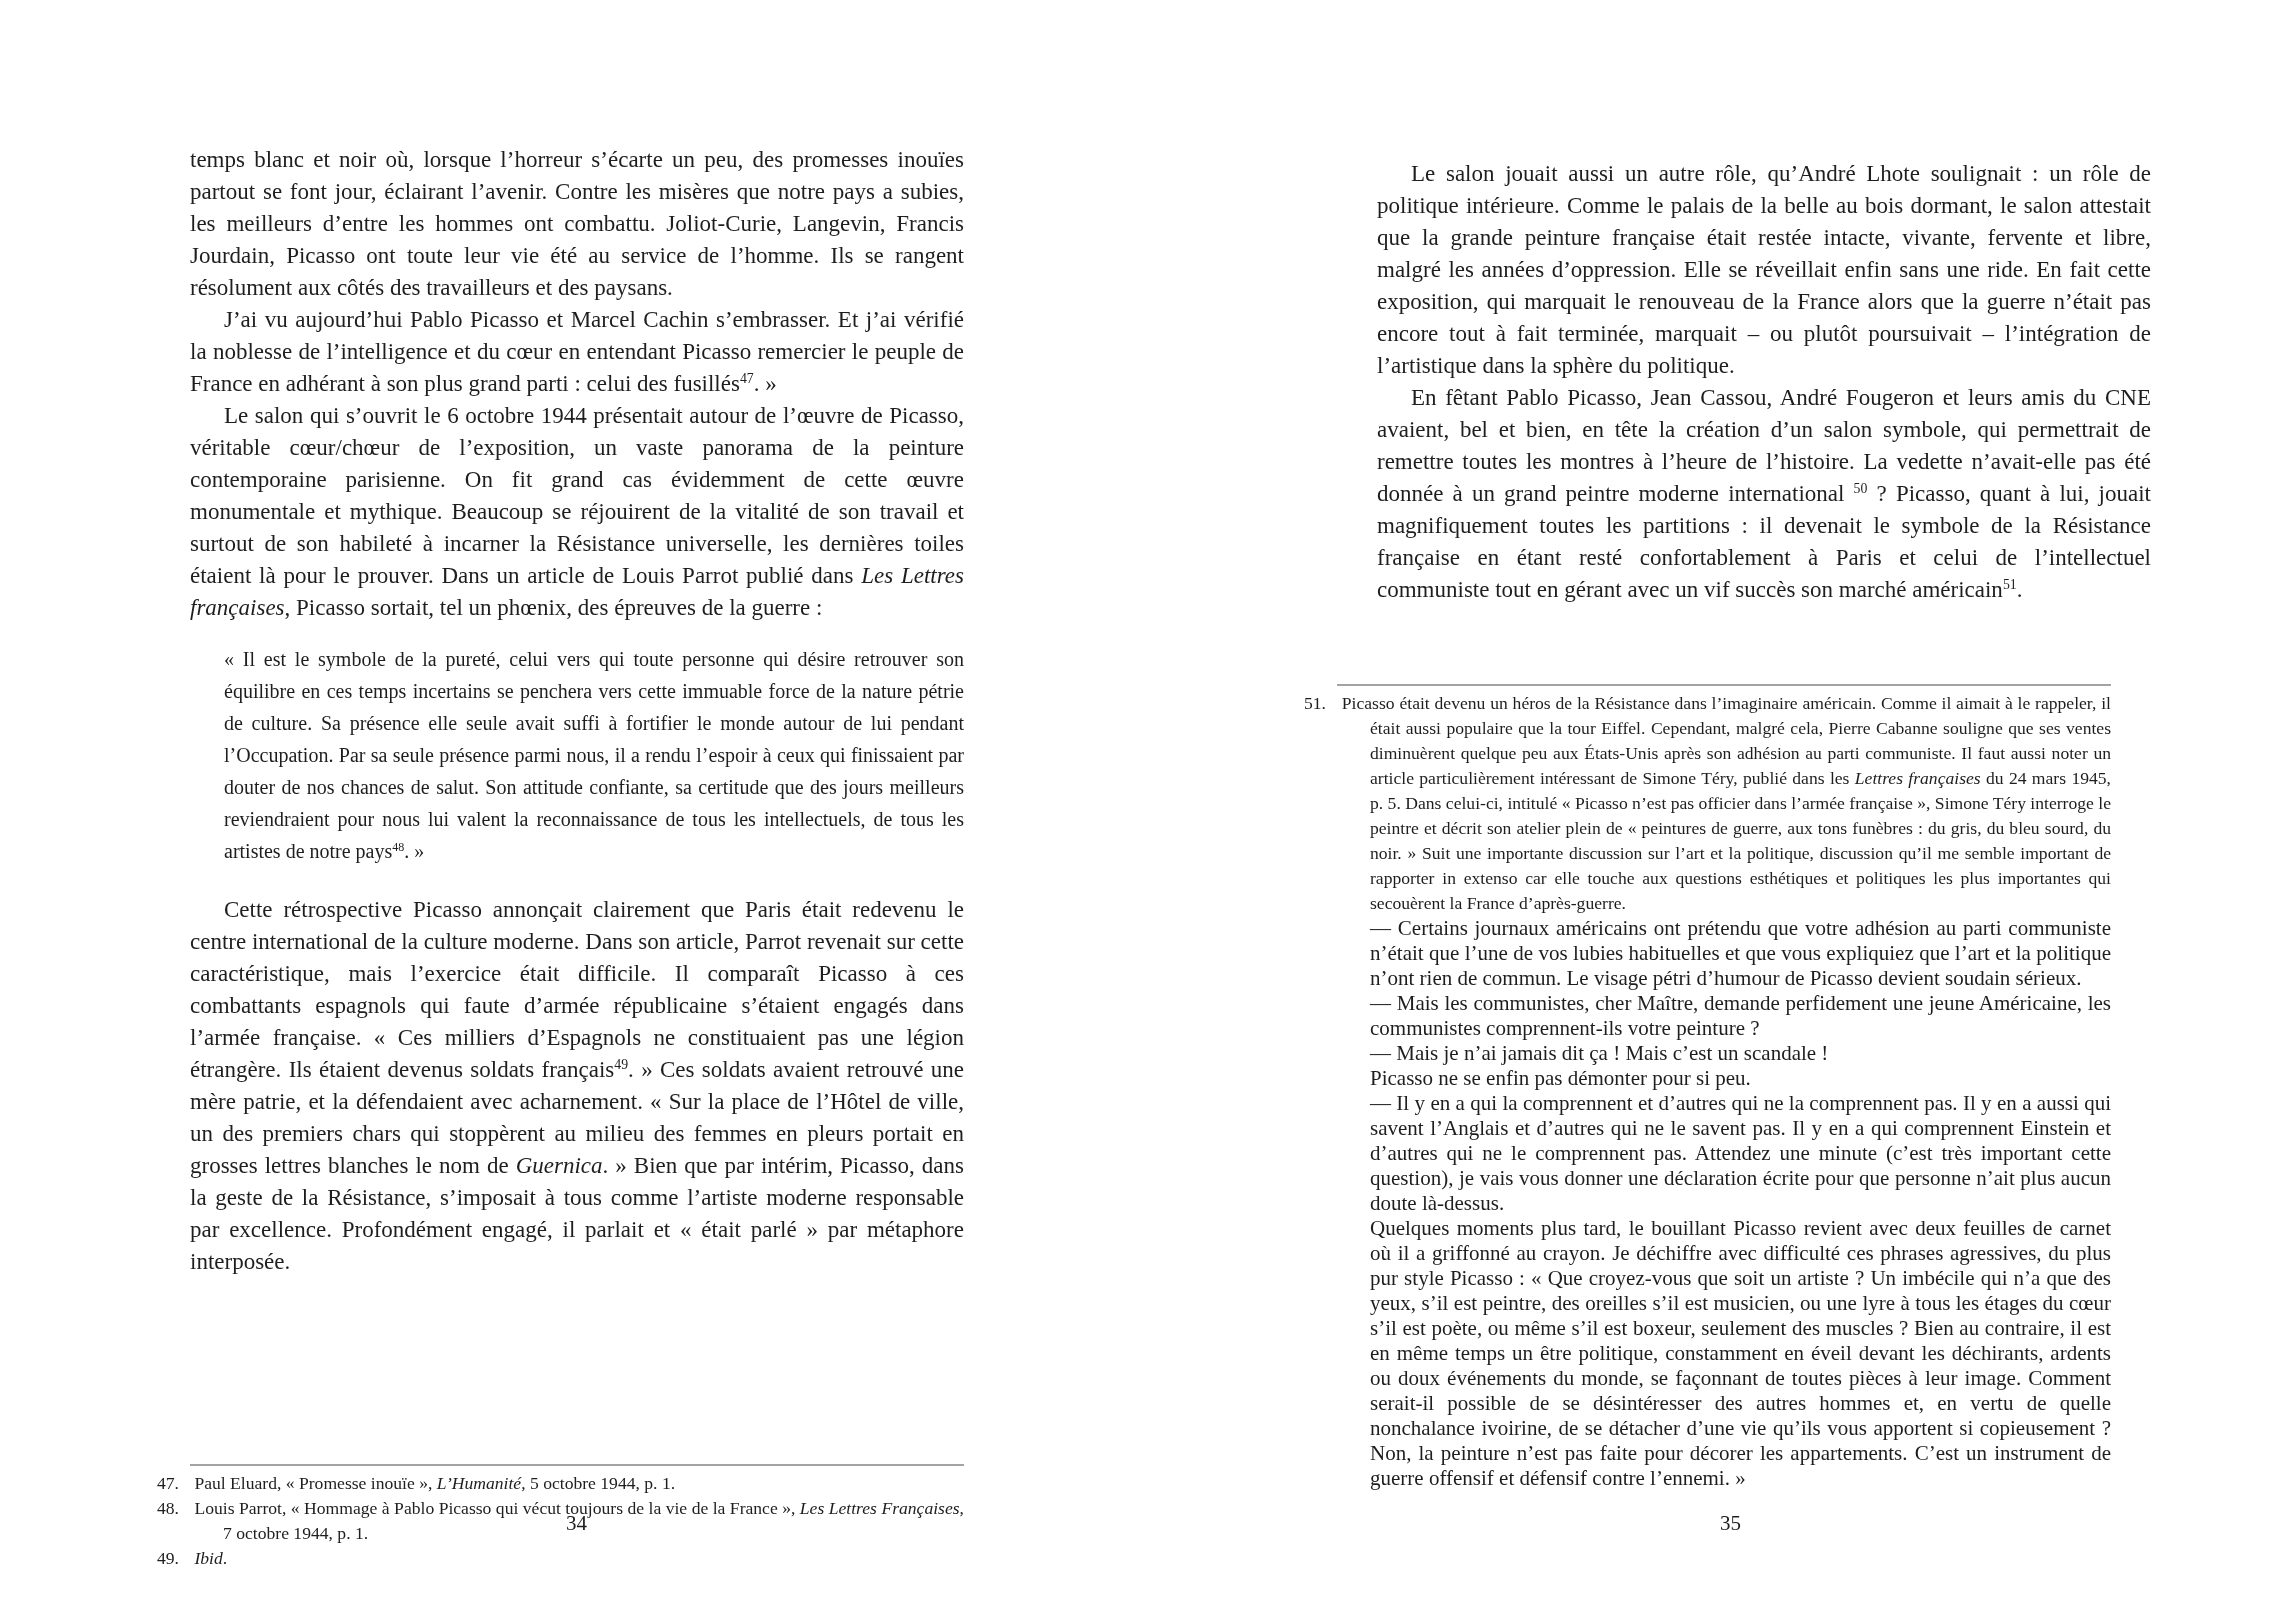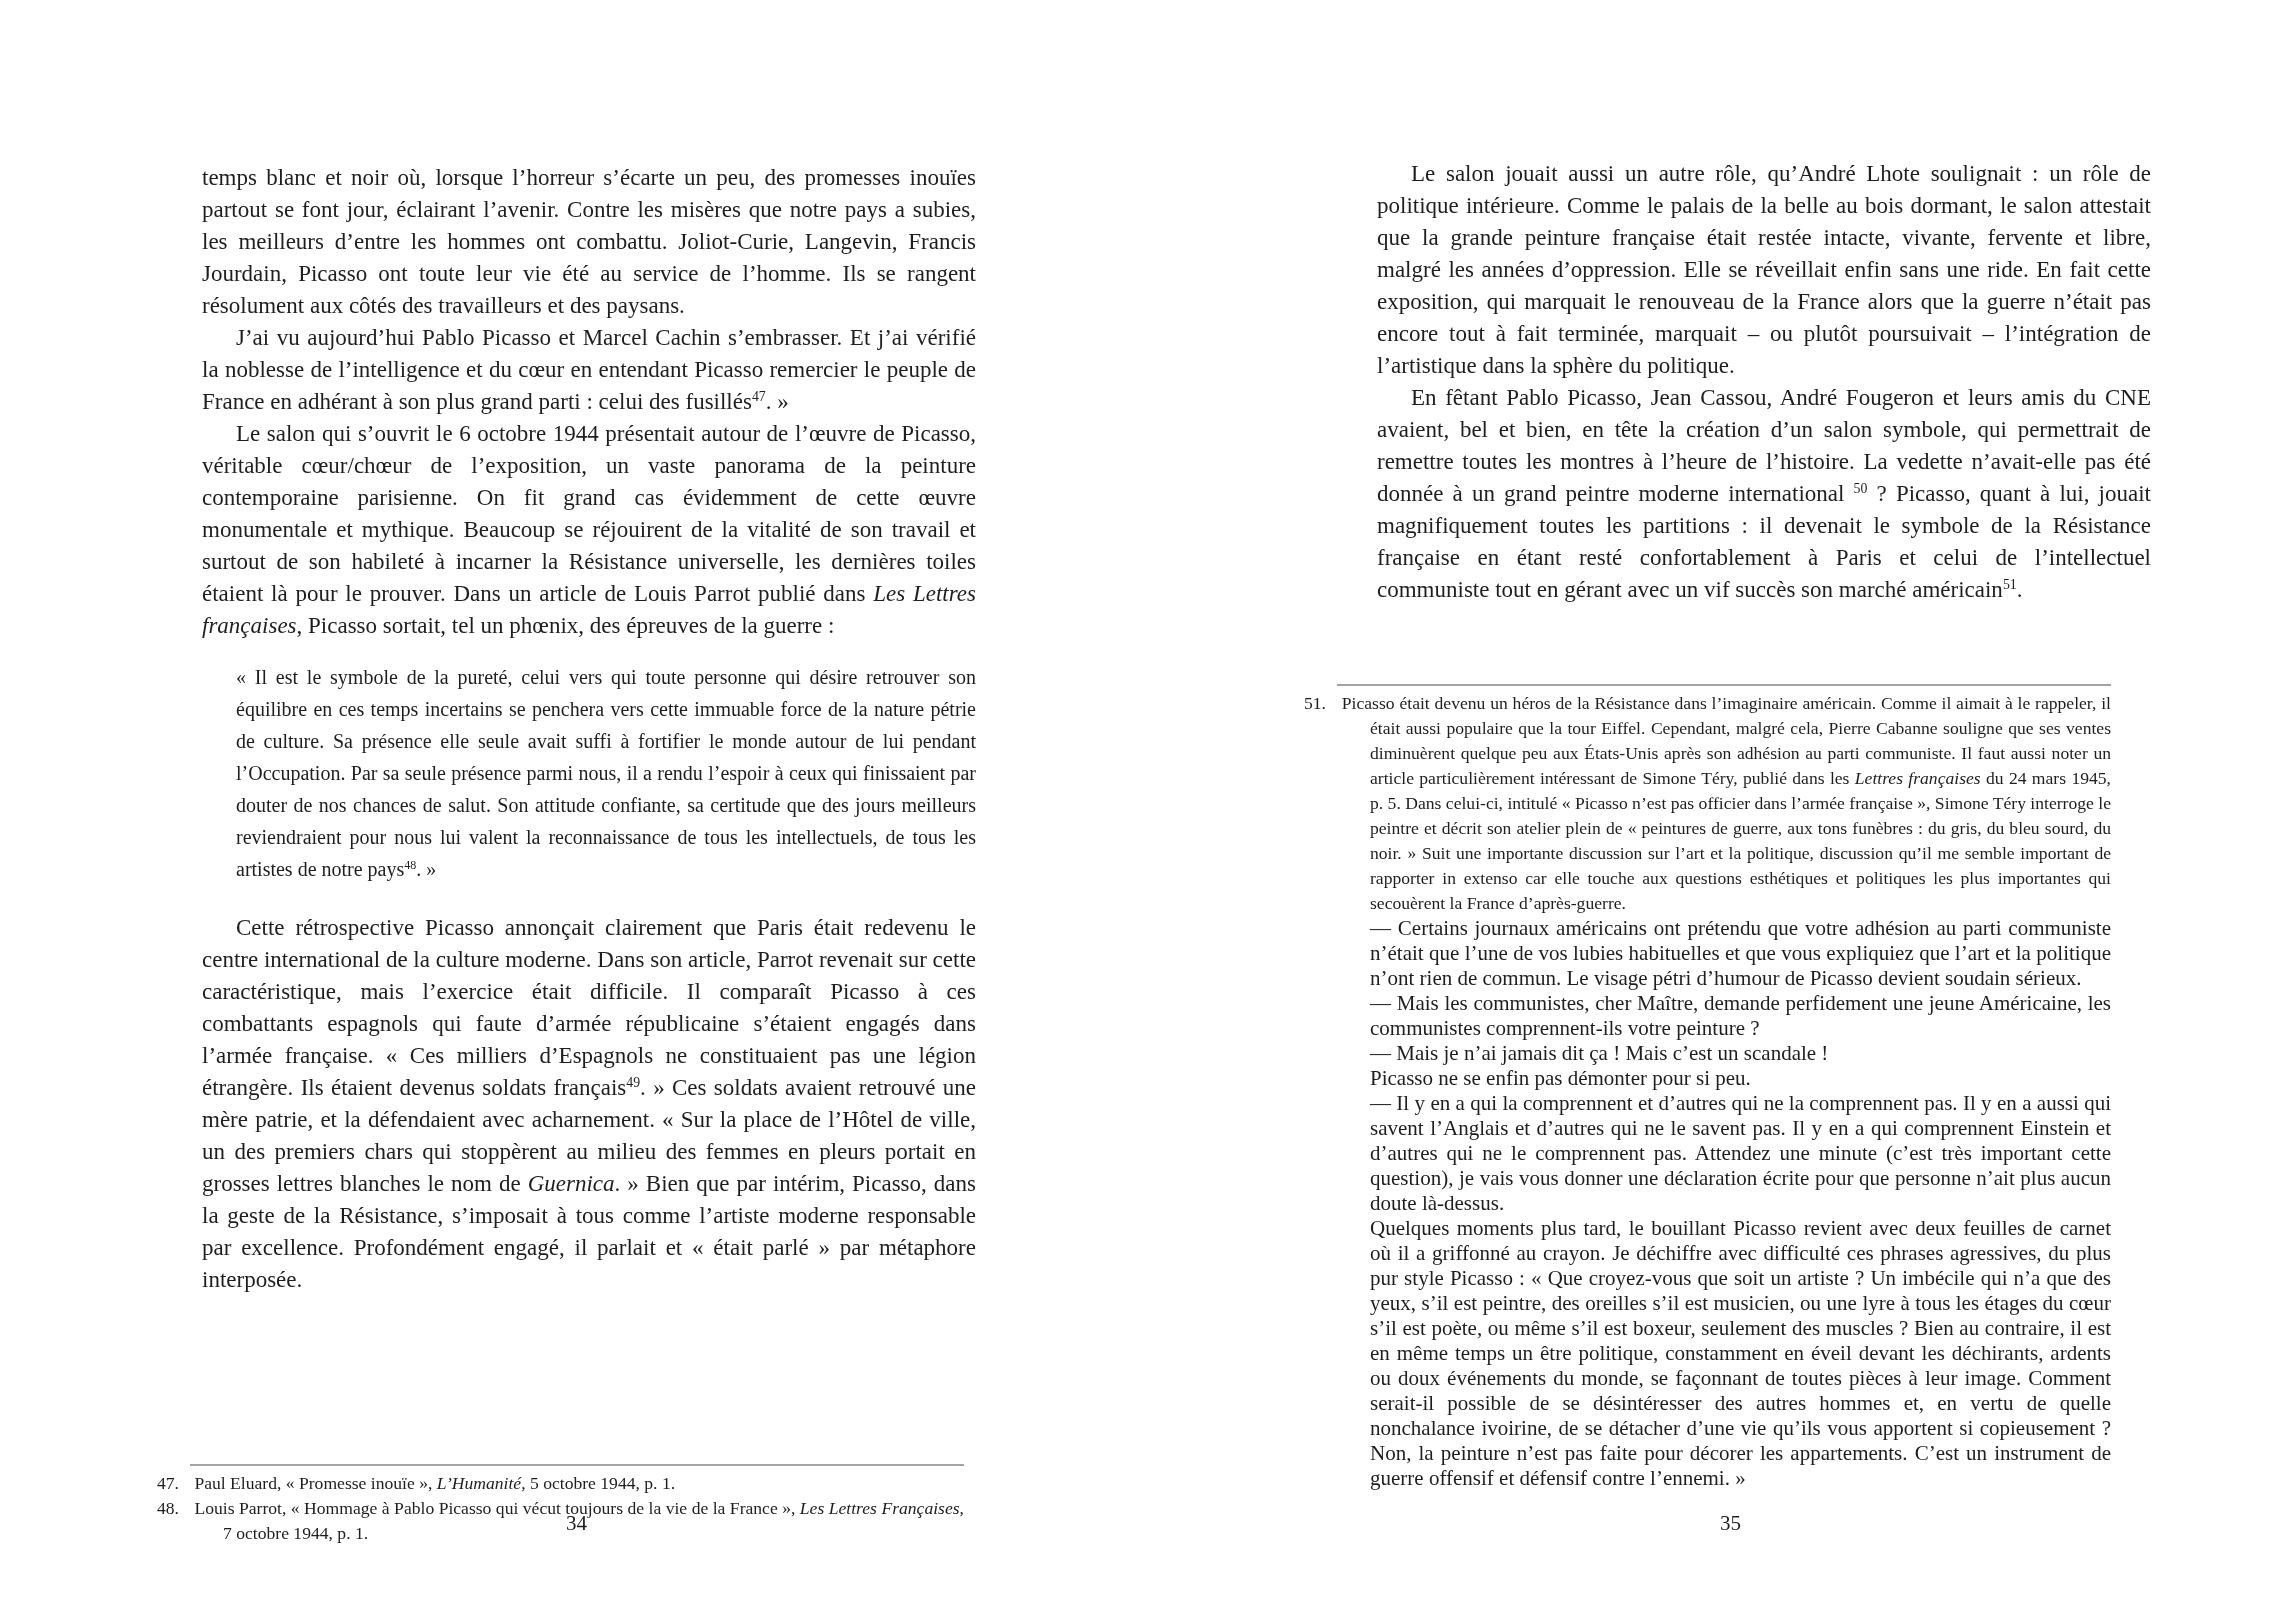--- a/index.html
+++ b/index.html
@@ -25,21 +25,21 @@
     top: 0;
     height: 1621px;
   }
   .page-left { left: 0; width: 1147px; }
   .page-right { left: 1147px; width: 1148px; }
 
   .column {
     position: absolute;
     width: 774px;
   }
-  .page-left .column { left: 190px; top: 162px; margin-left: 12px; }
+  .page-left .column { left: 190px; top: 144px; }
   .page-right .column { left: 190px; top: 158px; margin-left: 40px; }
 
   .para {
     margin: 0;
     font-size: 23px;
     line-height: 32px;
     text-align: justify;
     hyphens: manual;
   }
   .para.indent { text-indent: 34px; }
@@ -113,20 +113,24 @@
     <div class="footnotes">
       <div class="fn-rule"></div>
       <div class="fn-item">
         <span class="fn-num">47.</span>
         <span>Paul Eluard, « Promesse inouïe », <i>L’Humanité</i>, 5 octobre 1944, p. 1.</span>
       </div>
       <div class="fn-item">
         <span class="fn-num">48.</span>
         <span>Louis Parrot, « Hommage à Pablo Picasso qui vécut toujours de la vie de la France », <i>Les Lettres Françaises</i>, 7 octobre 1944, p. 1.</span>
       </div>
+      <div class="fn-item">
+        <span class="fn-num">49.</span>
+        <span><i>Ibid</i>.</span>
+      </div>
     </div>
 
     <div class="page-number">34</div>
   </div>
 
   <div class="page page-right">
     <div class="column">
       <p class="para indent">Le salon jouait aussi un autre rôle, qu’André Lhote soulignait : un rôle de politique intérieure. Comme le palais de la belle au bois dormant, le salon attes­tait que la grande peinture française était restée intacte, vivante, fervente et libre, malgré les années d’oppression. Elle se réveillait enfin sans une ride. En fait cette exposition, qui marquait le renouveau de la France alors que la guerre n’était pas encore tout à fait terminée, marquait – ou plutôt poursuivait – l’intégration de l’artistique dans la sphère du politique.</p>
       <p class="para indent">En fêtant Pablo Picasso, Jean Cassou, André Fougeron et leurs amis du CNE avaient, bel et bien, en tête la création d’un salon symbole, qui permet­trait de remettre toutes les montres à l’heure de l’histoire. La vedette n’avait-elle pas été donnée à un grand peintre moderne international <sup class="fn">50</sup> ? Picasso, quant à lui, jouait magnifiquement toutes les partitions : il devenait le symbole de la Résistance française en étant resté confortablement à Paris et celui de l’intel­lectuel communiste tout en gérant avec un vif succès son marché américain<sup class="fn">51</sup>.</p>
     </div>

